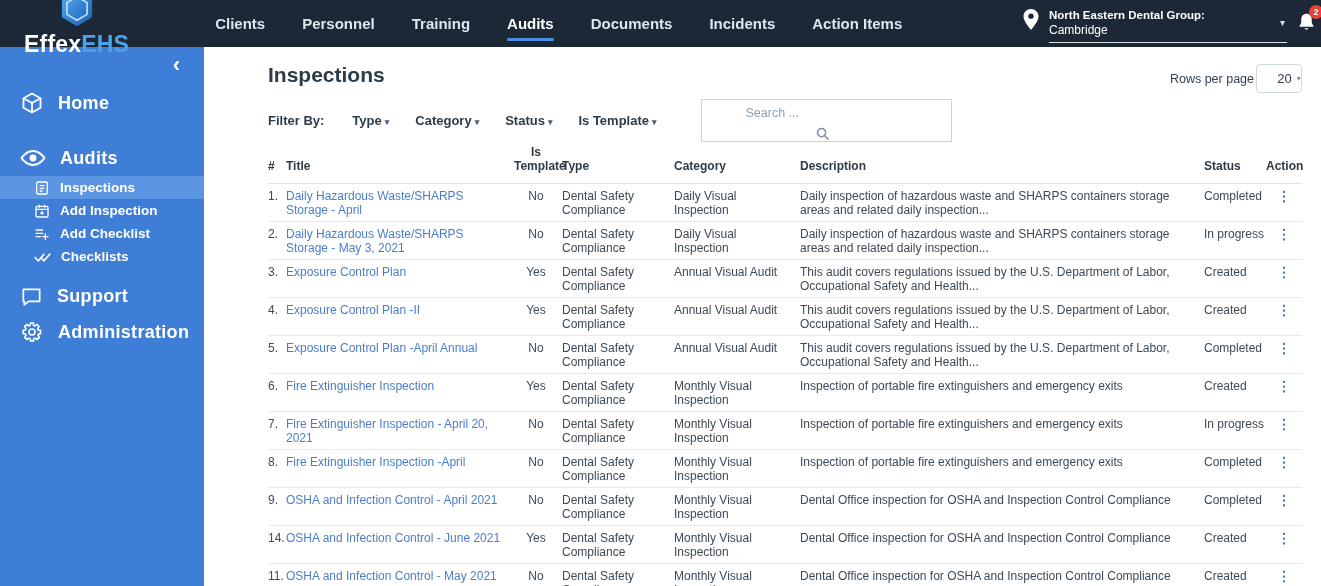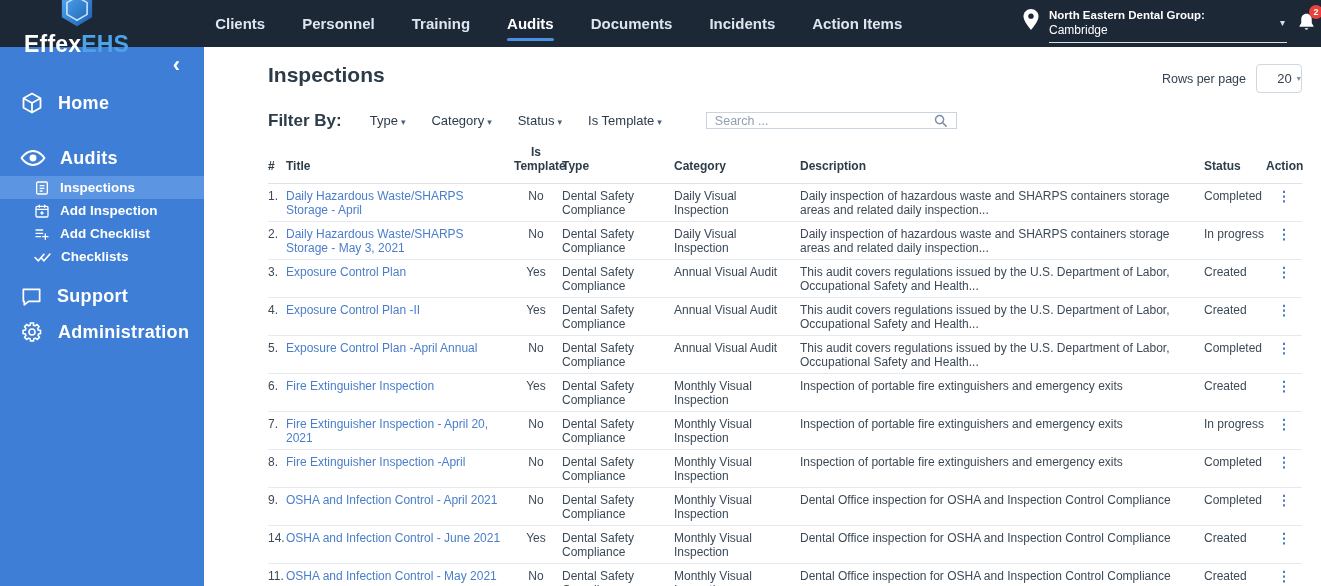--- a/index.html
+++ b/index.html
@@ -41,33 +41,33 @@
   .side-sub { display:flex; align-items:center; gap:10px; padding:3px 0 3px 34px; height:23px;
               font-weight:700; font-size:13.5px; cursor:pointer; }
   .side-sub.active { background:#5c95e2; }
   .sicon { display:flex; align-items:center; justify-content:center; }
 
   
   .content { position:absolute; top:47px; left:204px; width:1117px; height:539px; background:#fff;
              padding:16px 19px 0 64px; overflow:hidden; }
   .page-head { display:flex; justify-content:space-between; align-items:flex-start; }
   .page-title { font-size:21px; font-weight:800; color:#2c3b48; }
-  .rpp { display:flex; align-items:center; gap:10px; font-size:12.5px; color:#33414e; margin-top:1px; }
+  .rpp { display:flex; align-items:center; gap:2px; font-size:12.5px; color:#33414e; margin-top:1px; }
   .rpp-select { width:46px; height:29px; border:1px solid #cfd8e0; border-radius:4px; display:flex;
                 align-items:center; justify-content:center; gap:5px; font-size:13px; color:#33414e;
                 cursor:pointer; background:#fff;padding-left:20px; }
   .rpp-caret { font-size:8px; color:#7b8ea3; }
 
   .filter-row { display:flex; align-items:center; margin-top:14px; height:27px; }
-  .filter-by { font-size:17px; font-weight:700; color:#2d3c49; margin-right:28px; }
-  .filter-btn { font-size:13px; font-weight:400; color:#2d3c49; margin-right:26px; cursor:pointer;
+  .filter-by { font-size:13px; font-weight:700; color:#2d3c49; margin-right:28px; }
+  .filter-btn { font-size:13px; font-weight:700; color:#2d3c49; margin-right:26px; cursor:pointer;
                 white-space:nowrap; }
   .f-caret { font-size:9px; color:#44617e; margin-left:3px; }
-  .search-box { margin-left:18px; width:251px; height:17px; border:1px solid #c9d4df; background:#fff;
-                display:flex; align-items:center; }
+  .search-box { margin-left:18px; width:251px; height:43px; border:1px solid #c9d4df; background:#fff;
+                display:flex; align-items:center;flex-direction:column; }
   .search-box input { flex:1; border:none; outline:none; padding:0 8px; font-size:12.5px; color:#33414e;
                       font-family:"Liberation Sans", sans-serif; background:transparent; }
   .search-box input::placeholder { color:#90a0b0; }
   .search-icon { padding-right:8px; display:flex; align-items:center; cursor:pointer; }
 
   
   table { border-collapse:collapse; table-layout:fixed; width:1034px; margin-top:12px; }
   th { text-align:left; vertical-align:bottom; font-size:12px; font-weight:700; color:#2d3c49;
        padding:0 10px 9px 0; line-height:1.15; border-bottom:1px solid #dfe3e8; }
   td { vertical-align:top; font-size:12px; color:#3c4a57; padding:5px 10px 4px 0; line-height:14px;

